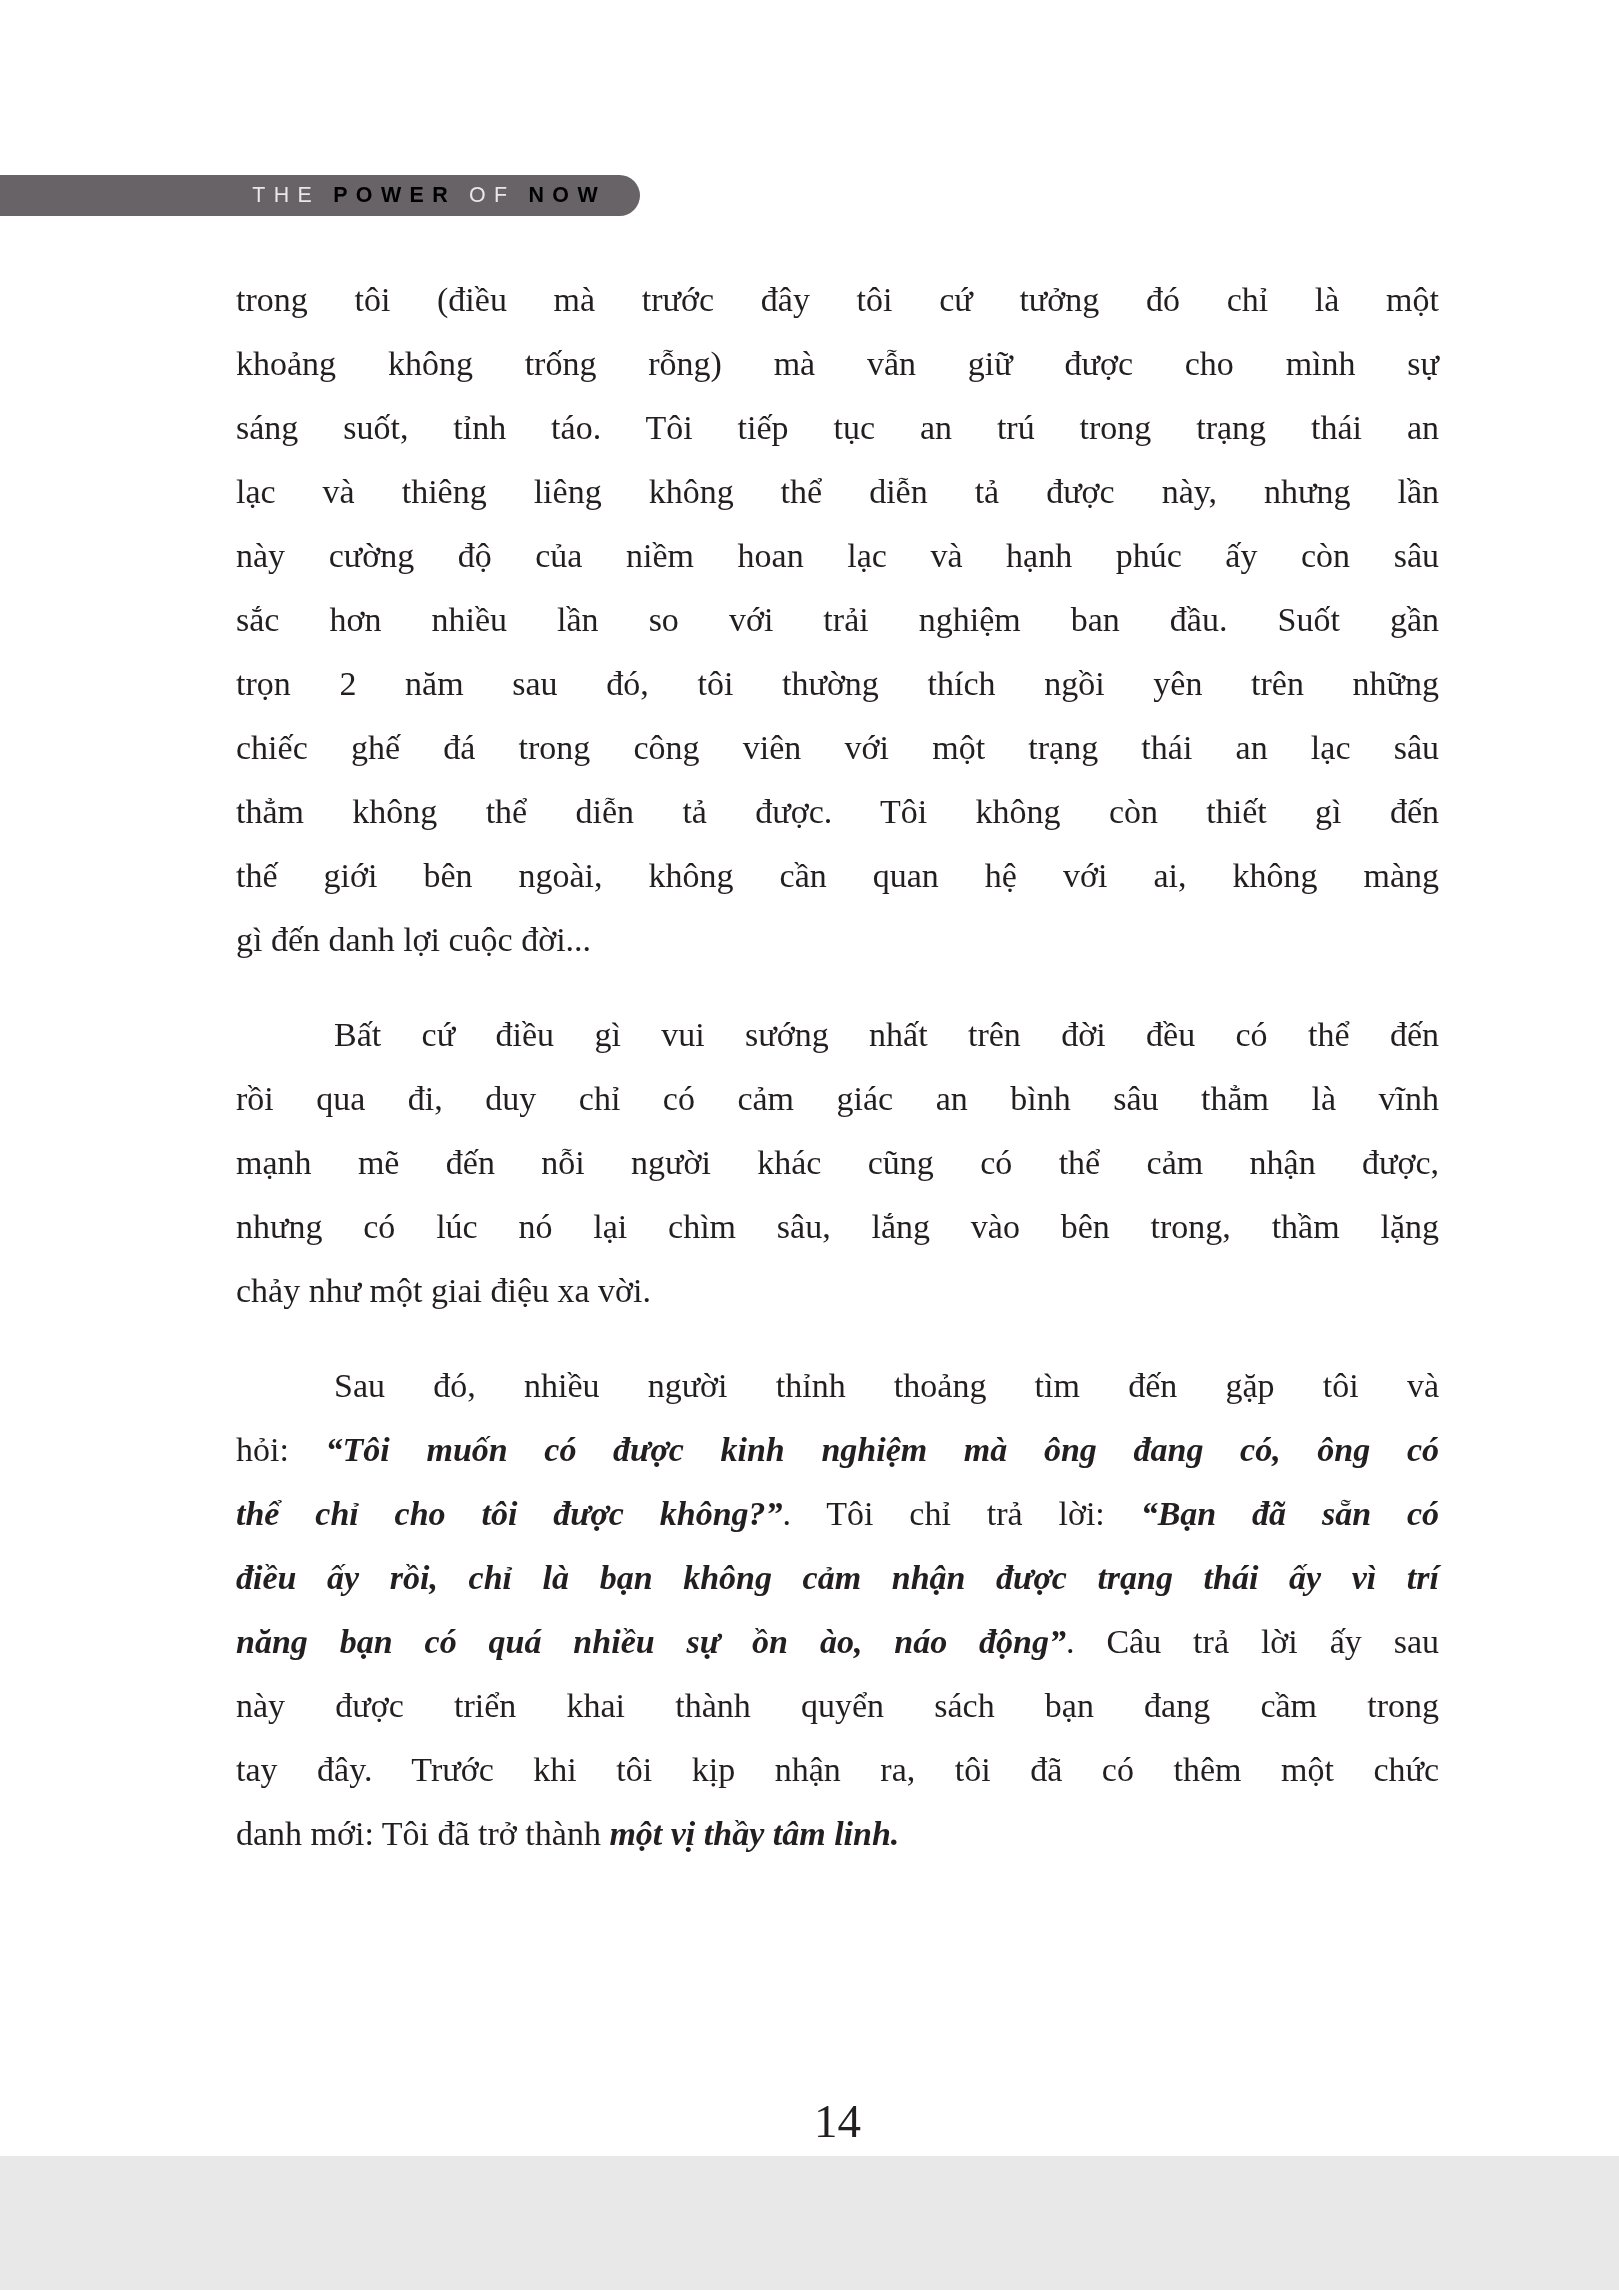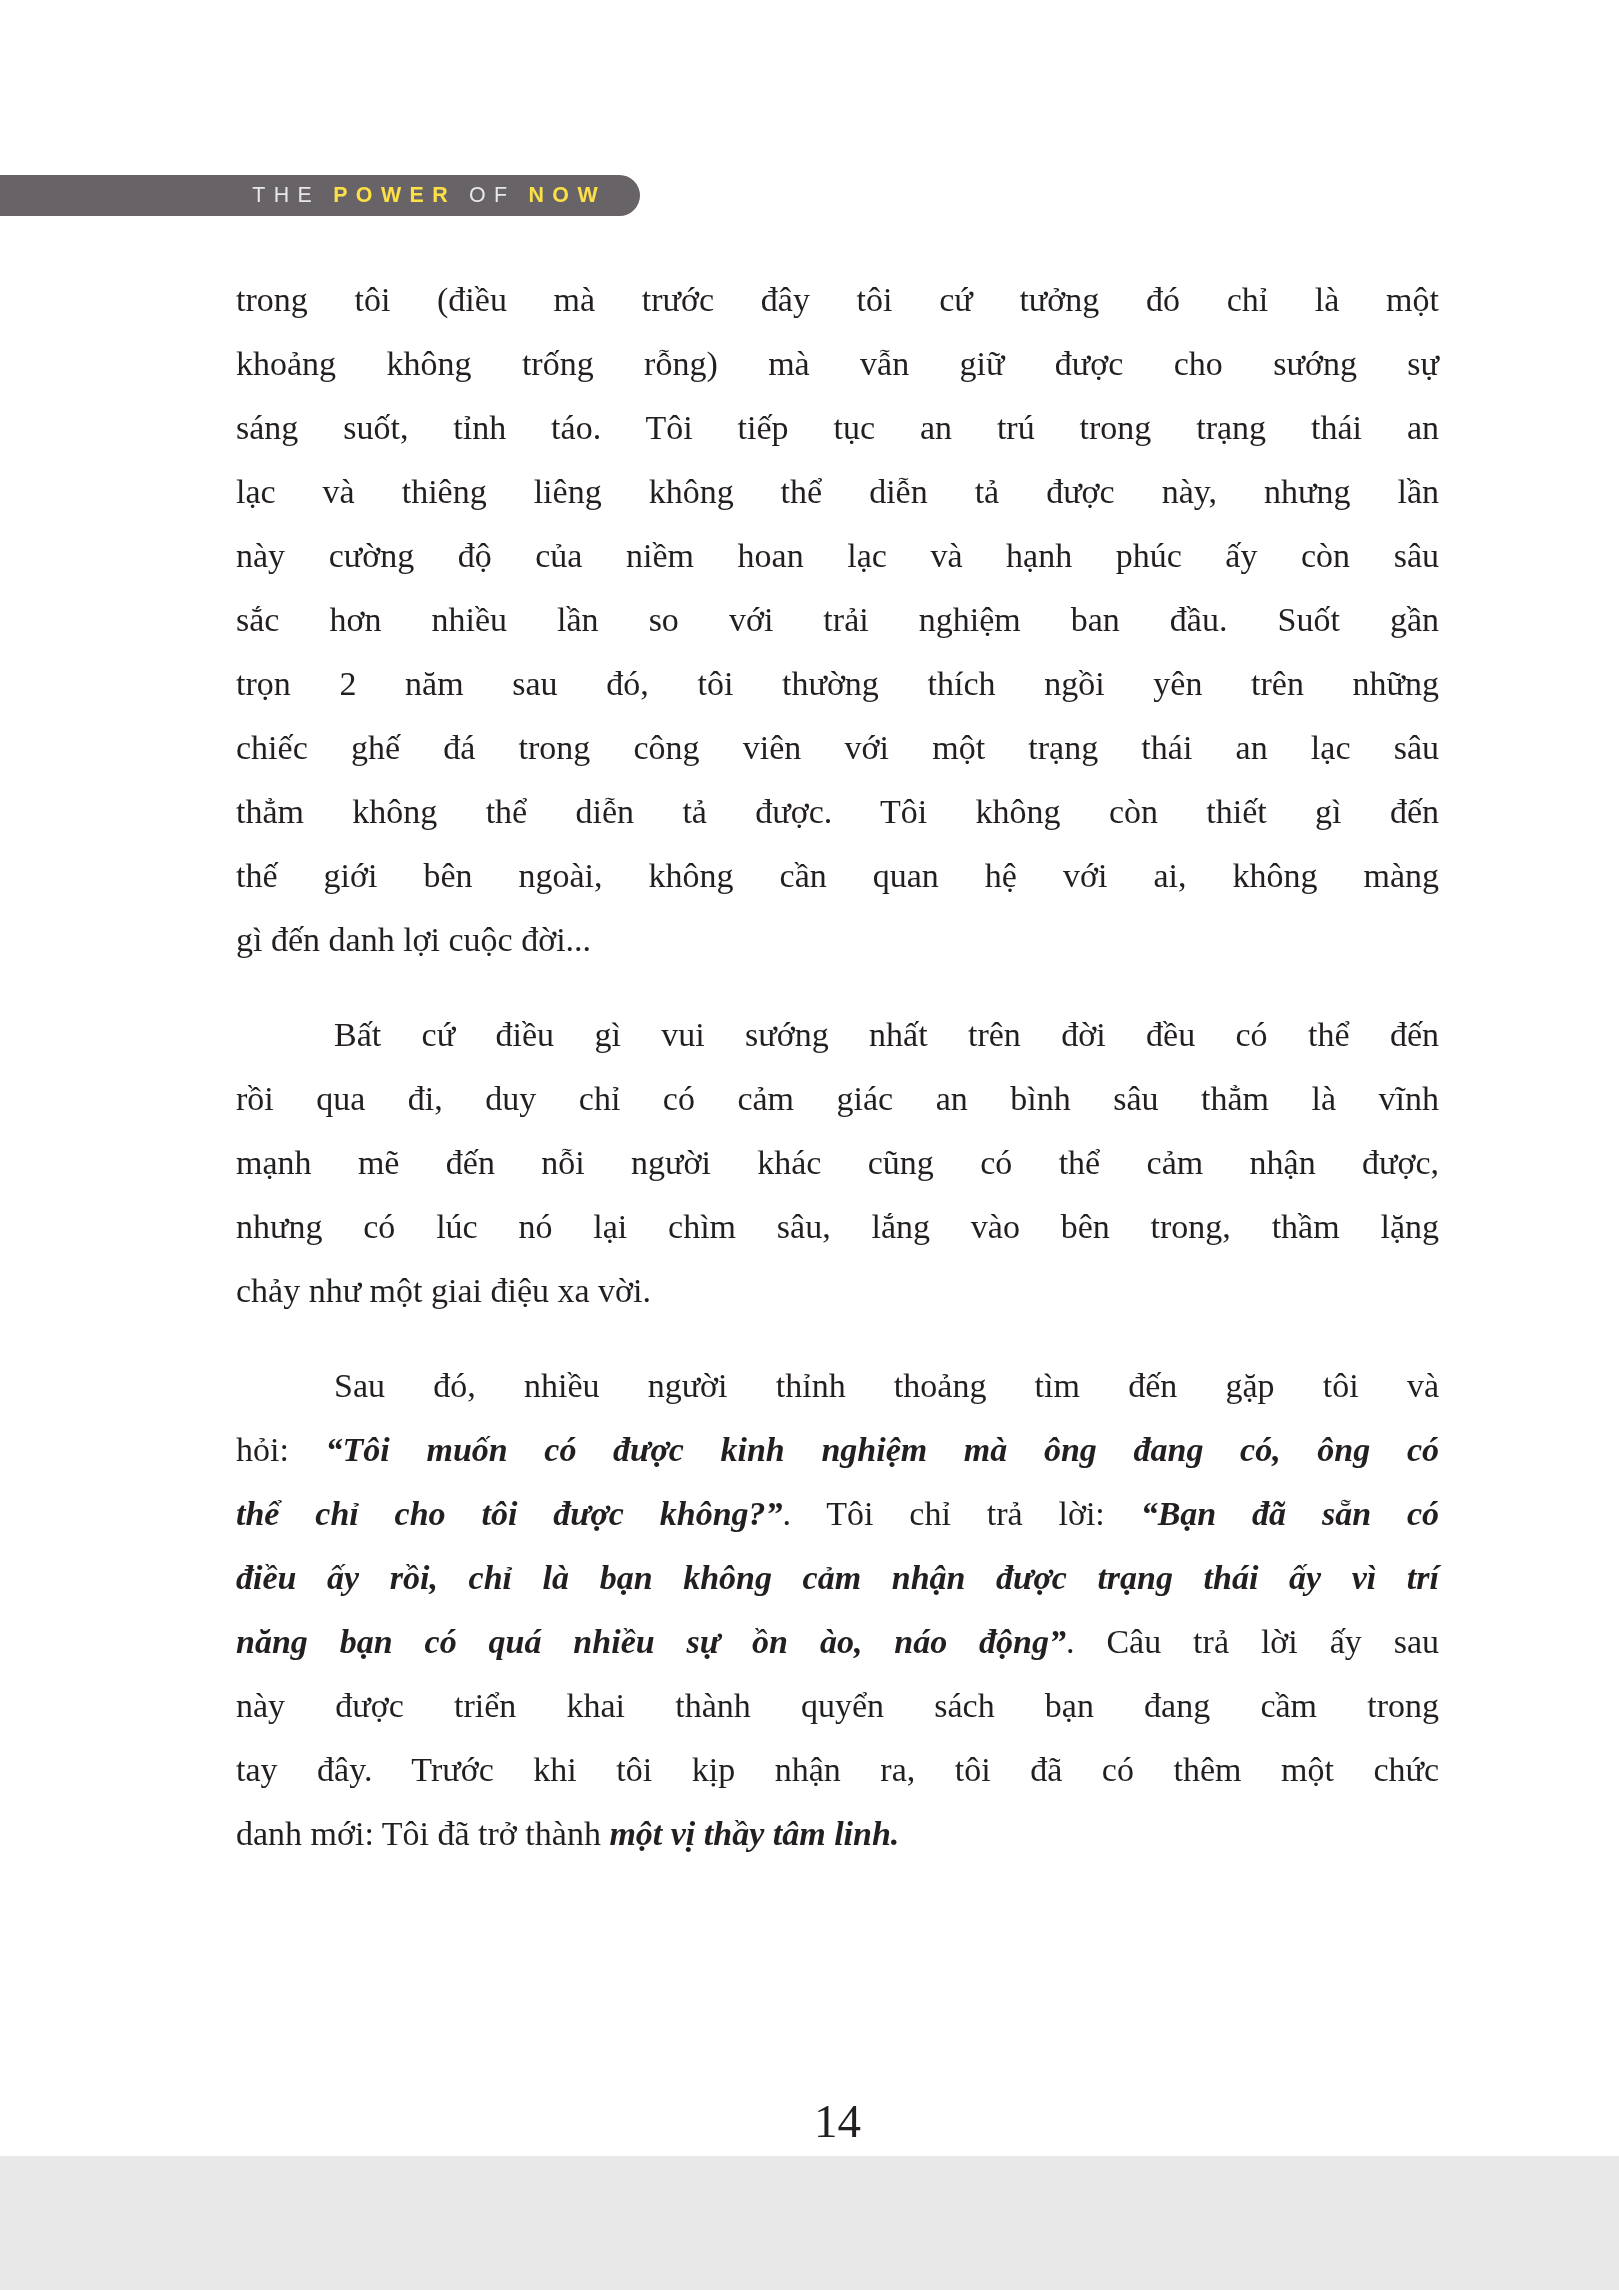--- a/index.html
+++ b/index.html
@@ -33,21 +33,21 @@
   }
   .brand-seg{
     font-size:21.4px;
     letter-spacing:8.4px;
     color:#e9e7e9;
     font-weight:400;
     margin-left:13px;
     white-space:nowrap;
   }
   .brand-seg.bold{
-    color:#fde047;
+    color:#000000;
     font-weight:700;
   }
   
   .page-body{
     position:absolute;
     left:236px;top:268px;
     width:1203px;
     font-size:34px;
   }
   .paragraph{margin:0 0 31px 0;}
@@ -82,21 +82,21 @@
   <div class="header-bar">
     <span class="brand-seg">THE</span>
     <span class="brand-seg bold">POWER</span>
     <span class="brand-seg">OF</span>
     <span class="brand-seg bold">NOW</span>
   </div>
 
   <div class="page-body">
       <div class="paragraph">
         <div class="bookline"><span class="seg">trong tôi (điều mà trước đây tôi cứ tưởng đó chỉ là một</span></div>
-        <div class="bookline"><span class="seg">khoảng không trống rỗng) mà vẫn giữ được cho sướng sự</span></div>
+        <div class="bookline"><span class="seg">khoảng không trống rỗng) mà vẫn giữ được cho mình sự</span></div>
         <div class="bookline"><span class="seg">sáng suốt, tỉnh táo. Tôi tiếp tục an trú trong trạng thái an</span></div>
         <div class="bookline"><span class="seg">lạc và thiêng liêng không thể diễn tả được này, nhưng lần</span></div>
         <div class="bookline"><span class="seg">này cường độ của niềm hoan lạc và hạnh phúc ấy còn sâu</span></div>
         <div class="bookline"><span class="seg">sắc hơn nhiều lần so với trải nghiệm ban đầu. Suốt gần</span></div>
         <div class="bookline"><span class="seg">trọn 2 năm sau đó, tôi thường thích ngồi yên trên những</span></div>
         <div class="bookline"><span class="seg">chiếc ghế đá trong công viên với một trạng thái an lạc sâu</span></div>
         <div class="bookline"><span class="seg">thẳm không thể diễn tả được. Tôi không còn thiết gì đến</span></div>
         <div class="bookline"><span class="seg">thế giới bên ngoài, không cần quan hệ với ai, không màng</span></div>
         <div class="bookline last"><span class="seg">gì đến danh lợi cuộc đời...</span></div>
       </div>

